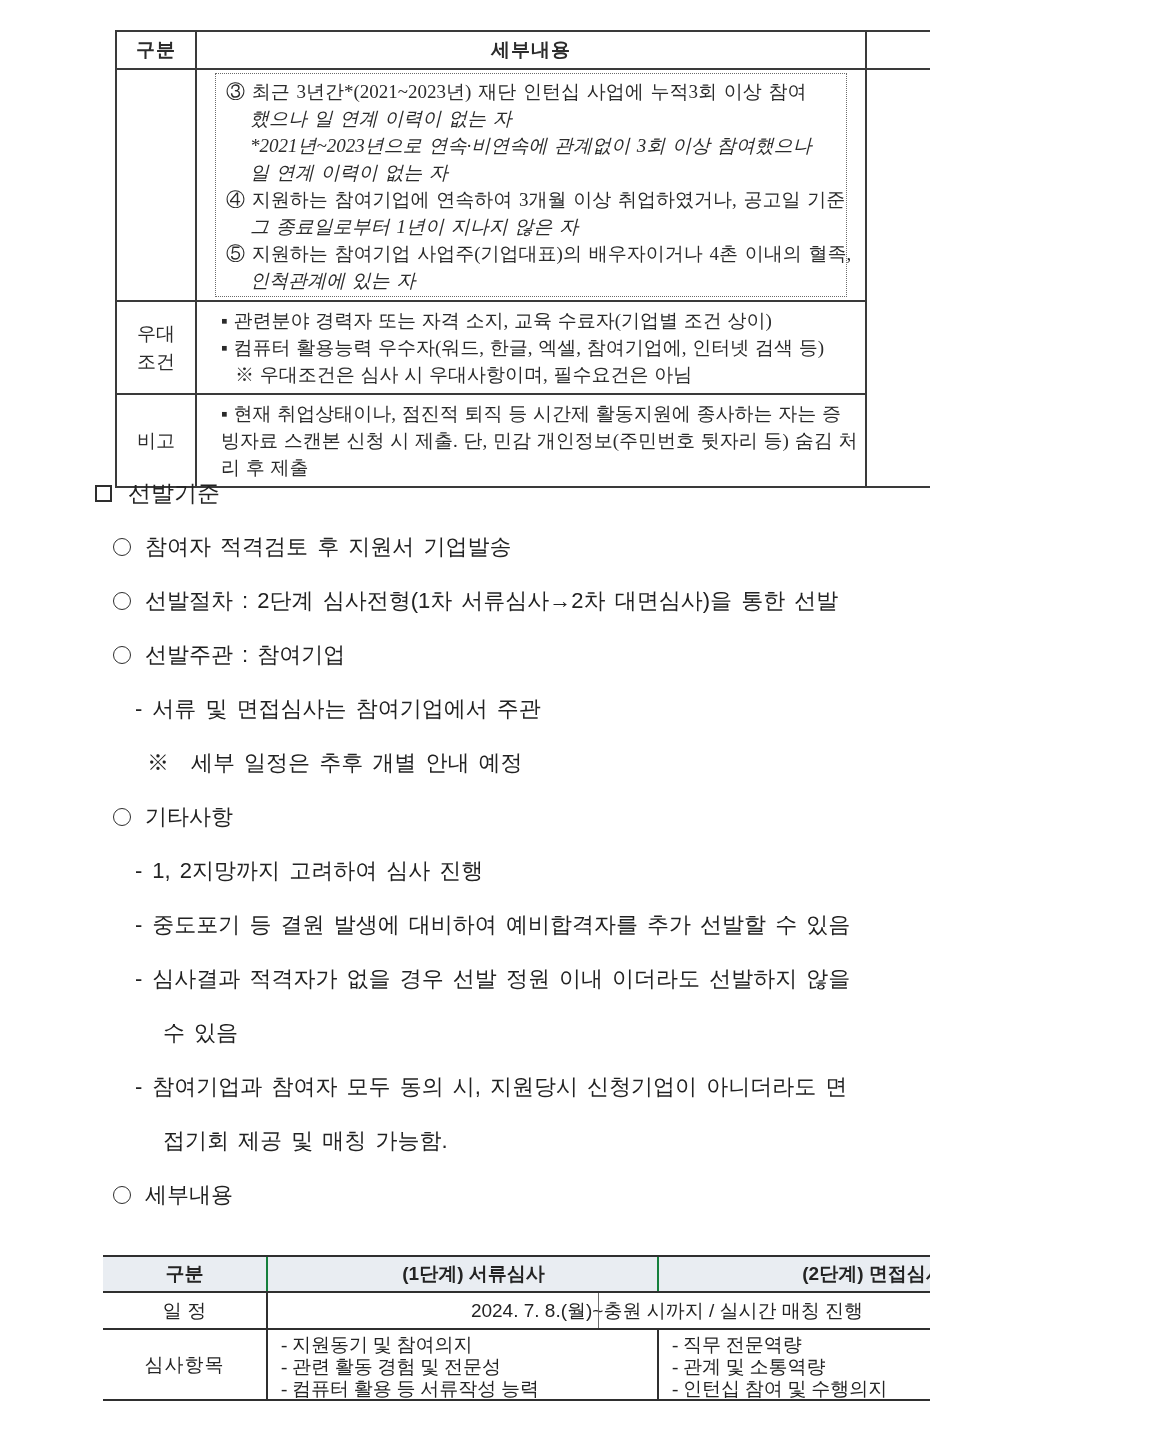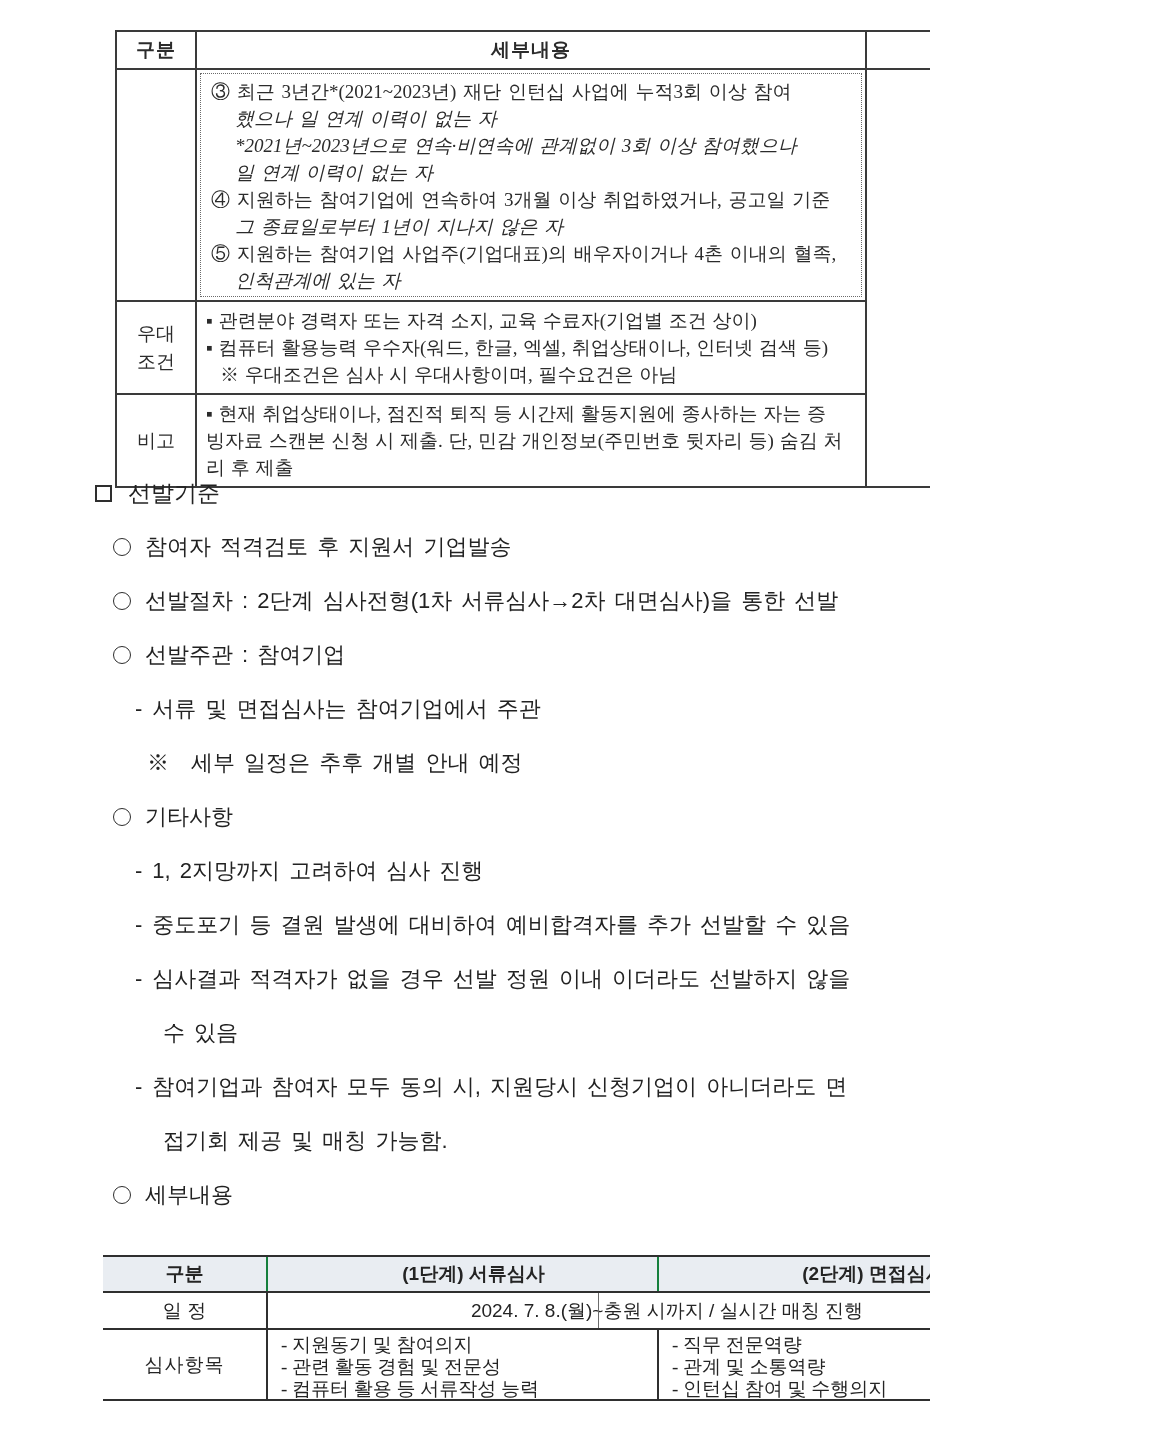--- a/index.html
+++ b/index.html
@@ -29,21 +29,21 @@
     overflow:hidden;
   }
   .top-table td.head {
     height:38px; text-align:center; vertical-align:middle;
     font-weight:bold; letter-spacing:1px;
   }
   .top-table td.gubun {
     text-align:center; vertical-align:middle;
     line-height:28px;
   }
-  .top-table td.content { padding:3px 3px; }
+  .top-table td.content { padding:3px 18px; }
   .row-exclusion td.content { height:230px; }
   .row-preference td { height:80px; }
   .row-note td { height:85px; }
 
   .dotted-box {
     border:1px dotted #6a6a6a;
     padding:4px 10px 2px 10px;
     min-height:220px;
   }
   .dotted-box .ln { line-height:27px; word-spacing:2px; white-space:nowrap; }
@@ -149,21 +149,21 @@
       <td class="gubun" rowspan="3"></td>
     </tr>
     <tr class="row-preference">
       <td class="gubun">
         <div>우대</div>
         <div>조건</div>
       </td>
       <td class="content">
         <div class="cell-lines">
           <div class="ln">▪ 관련분야 경력자 또는 자격 소지, 교육 수료자(기업별 조건 상이)</div>
-          <div class="ln">▪ 컴퓨터 활용능력 우수자(워드, 한글, 엑셀, 취업상태이나, 인터넷 검색 등)</div>
+          <div class="ln">▪ 컴퓨터 활용능력 우수자(워드, 한글, 엑셀, 참여기업에, 인터넷 검색 등)</div>
           <div class="ln ind">※ 우대조건은 심사 시 우대사항이며, 필수요건은 아님</div>
         </div>
       </td>
     </tr>
     <tr class="row-note">
       <td class="gubun">비고</td>
       <td class="content">
         <div class="cell-lines">
           <div class="ln">▪ 현재 취업상태이나, 점진적 퇴직 등 시간제 활동지원에 종사하는 자는 증</div>
           <div class="ln">빙자료 스캔본 신청 시 제출. 단, 민감 개인정보(주민번호 뒷자리 등) 숨김 처</div>

